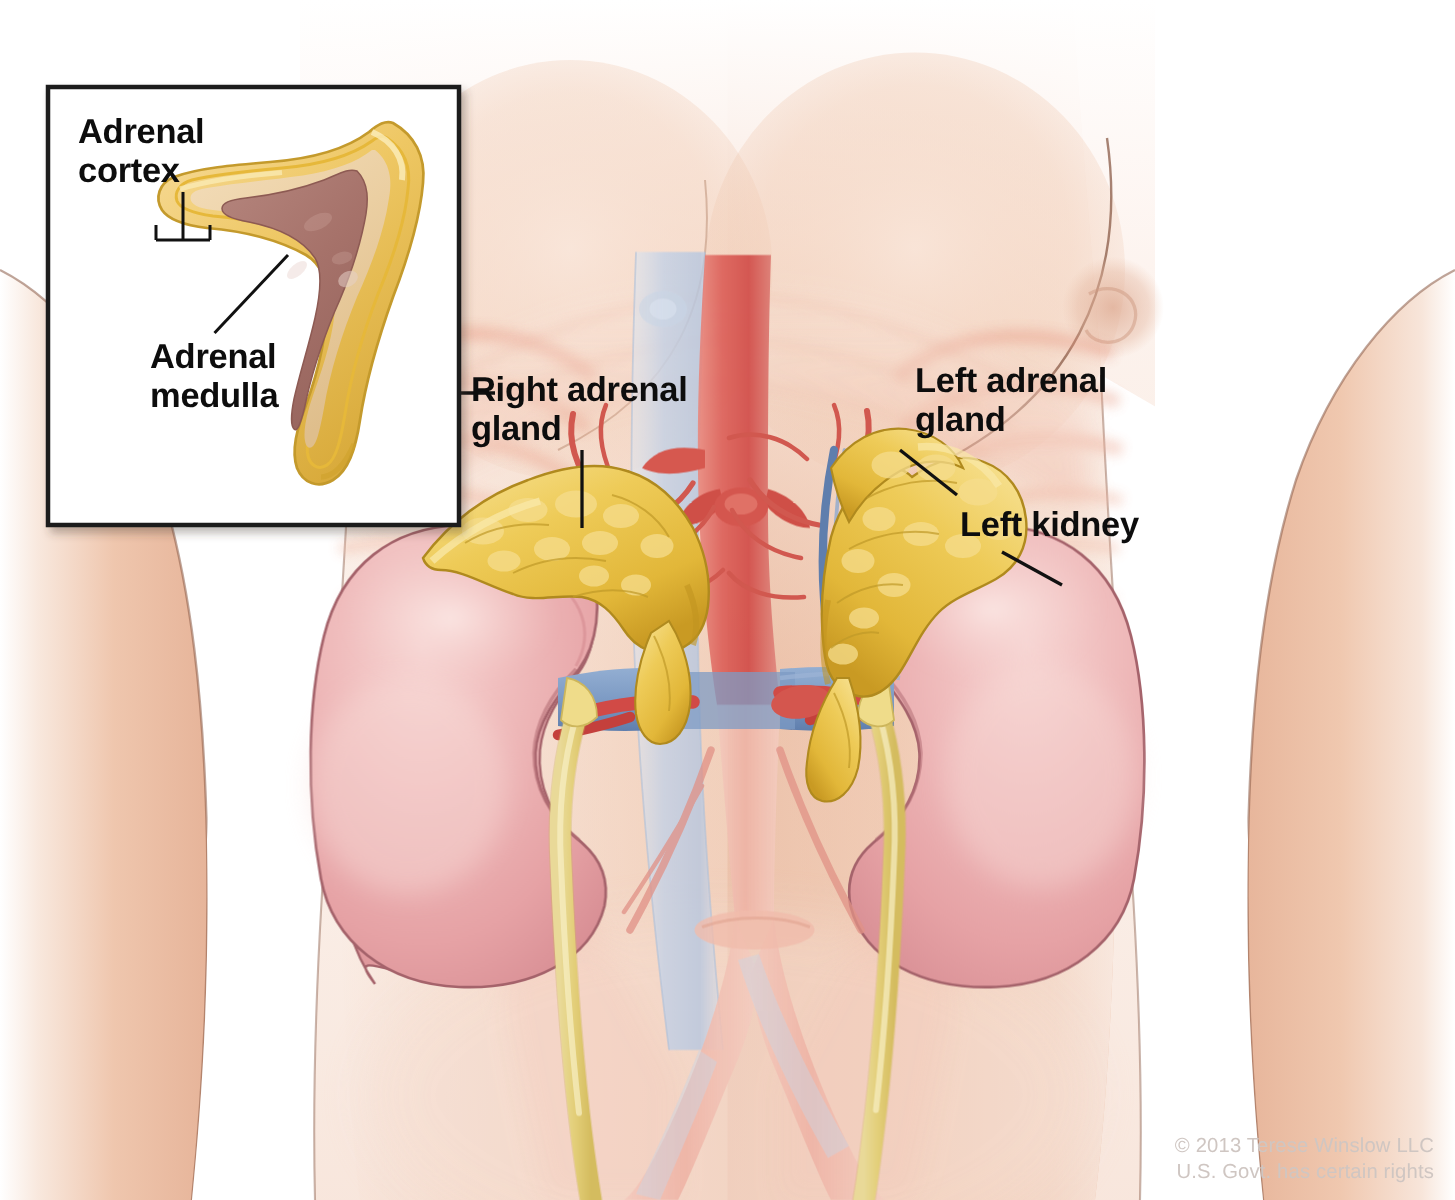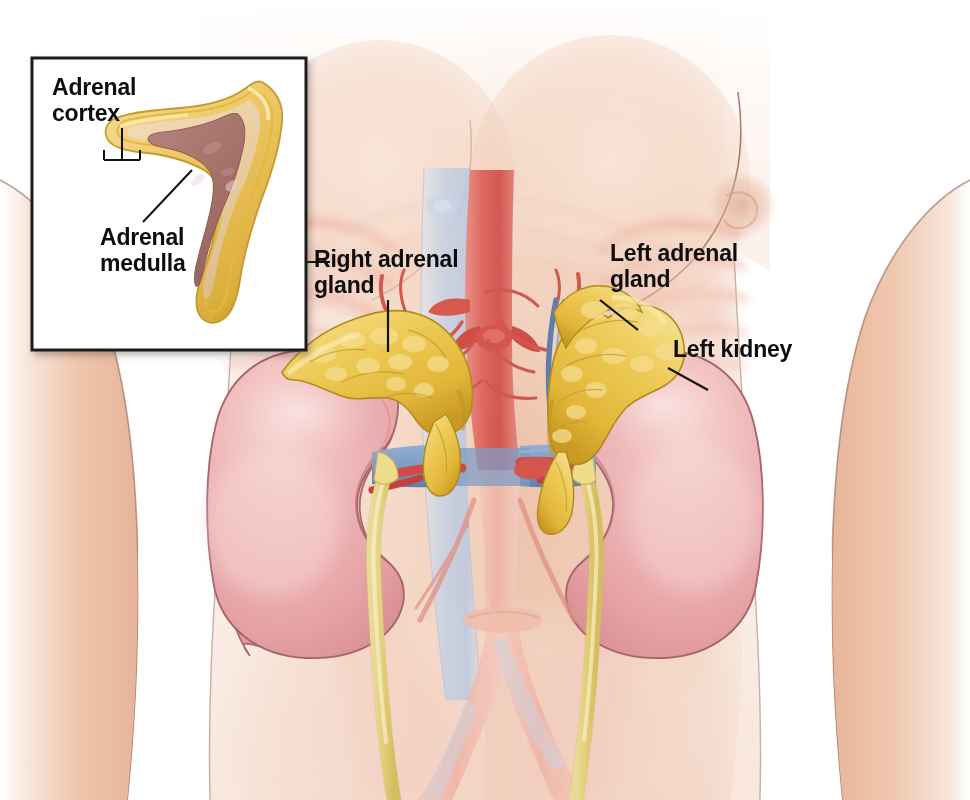--- a/index.html
+++ b/index.html
@@ -549,16 +549,18 @@
 
   <div class="lbl l" style="left:100px; top:225px;">Adrenal
 medulla</div>
 
   <div class="lbl l" style="left:314px; top:247px;">Right adrenal
 gland</div>
 
   <div class="lbl l" style="left:596px; top:241px;margin-left:14px;">Left adrenal
 gland</div>
 
-  <div class="lbl l" style="left:673px; top:337px;">Left kidney</div>
-
+  <div class="lbl l" style="left:640px; top:337px;">Left kidney</div>
+
+  <div id="copyright">© 2013 Terese Winslow LLC
+U.S. Govt. has certain rights</div>
 
 </div>
 
 </body></html>

